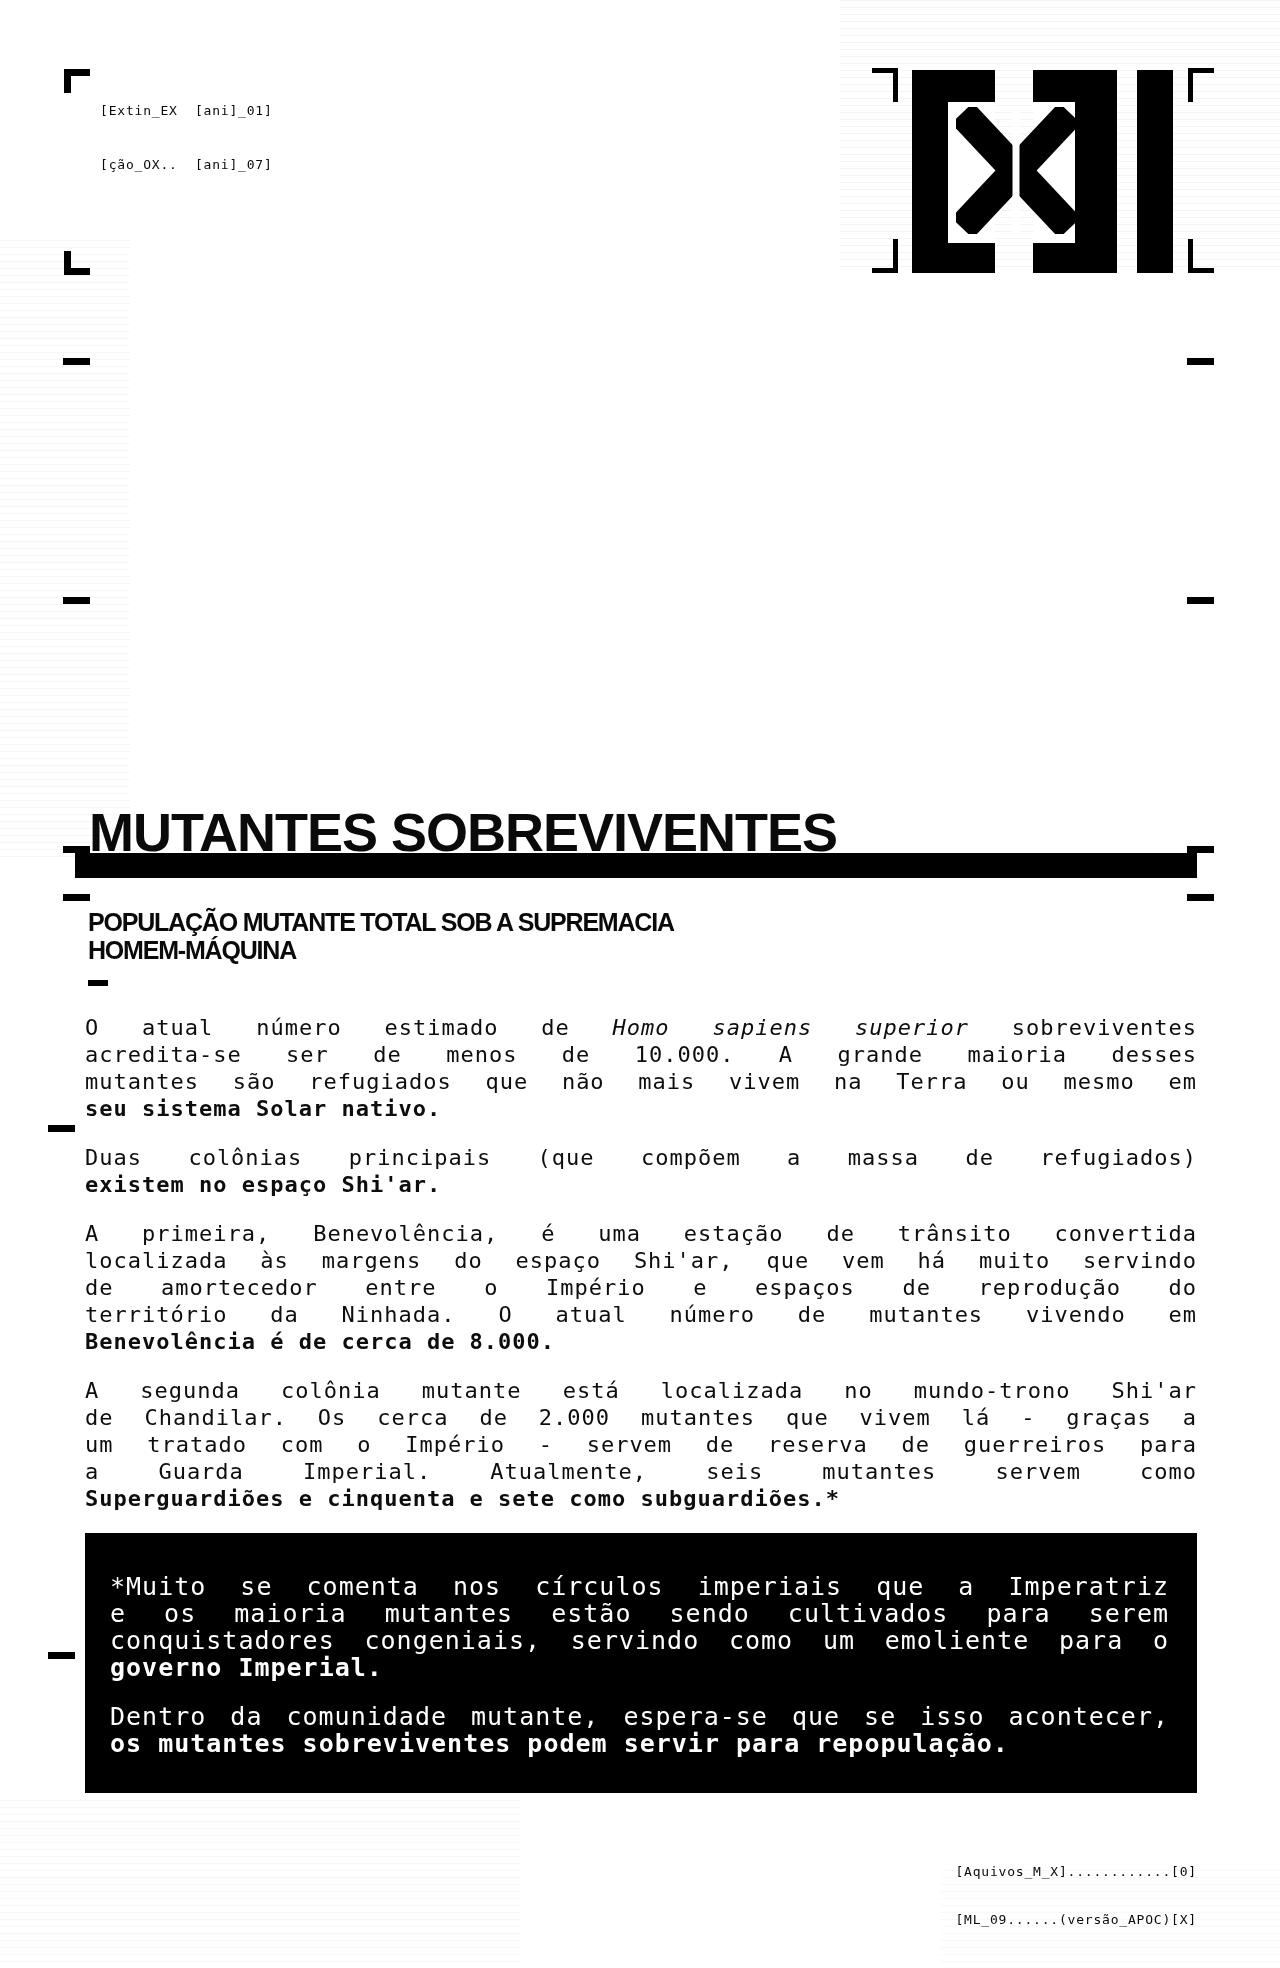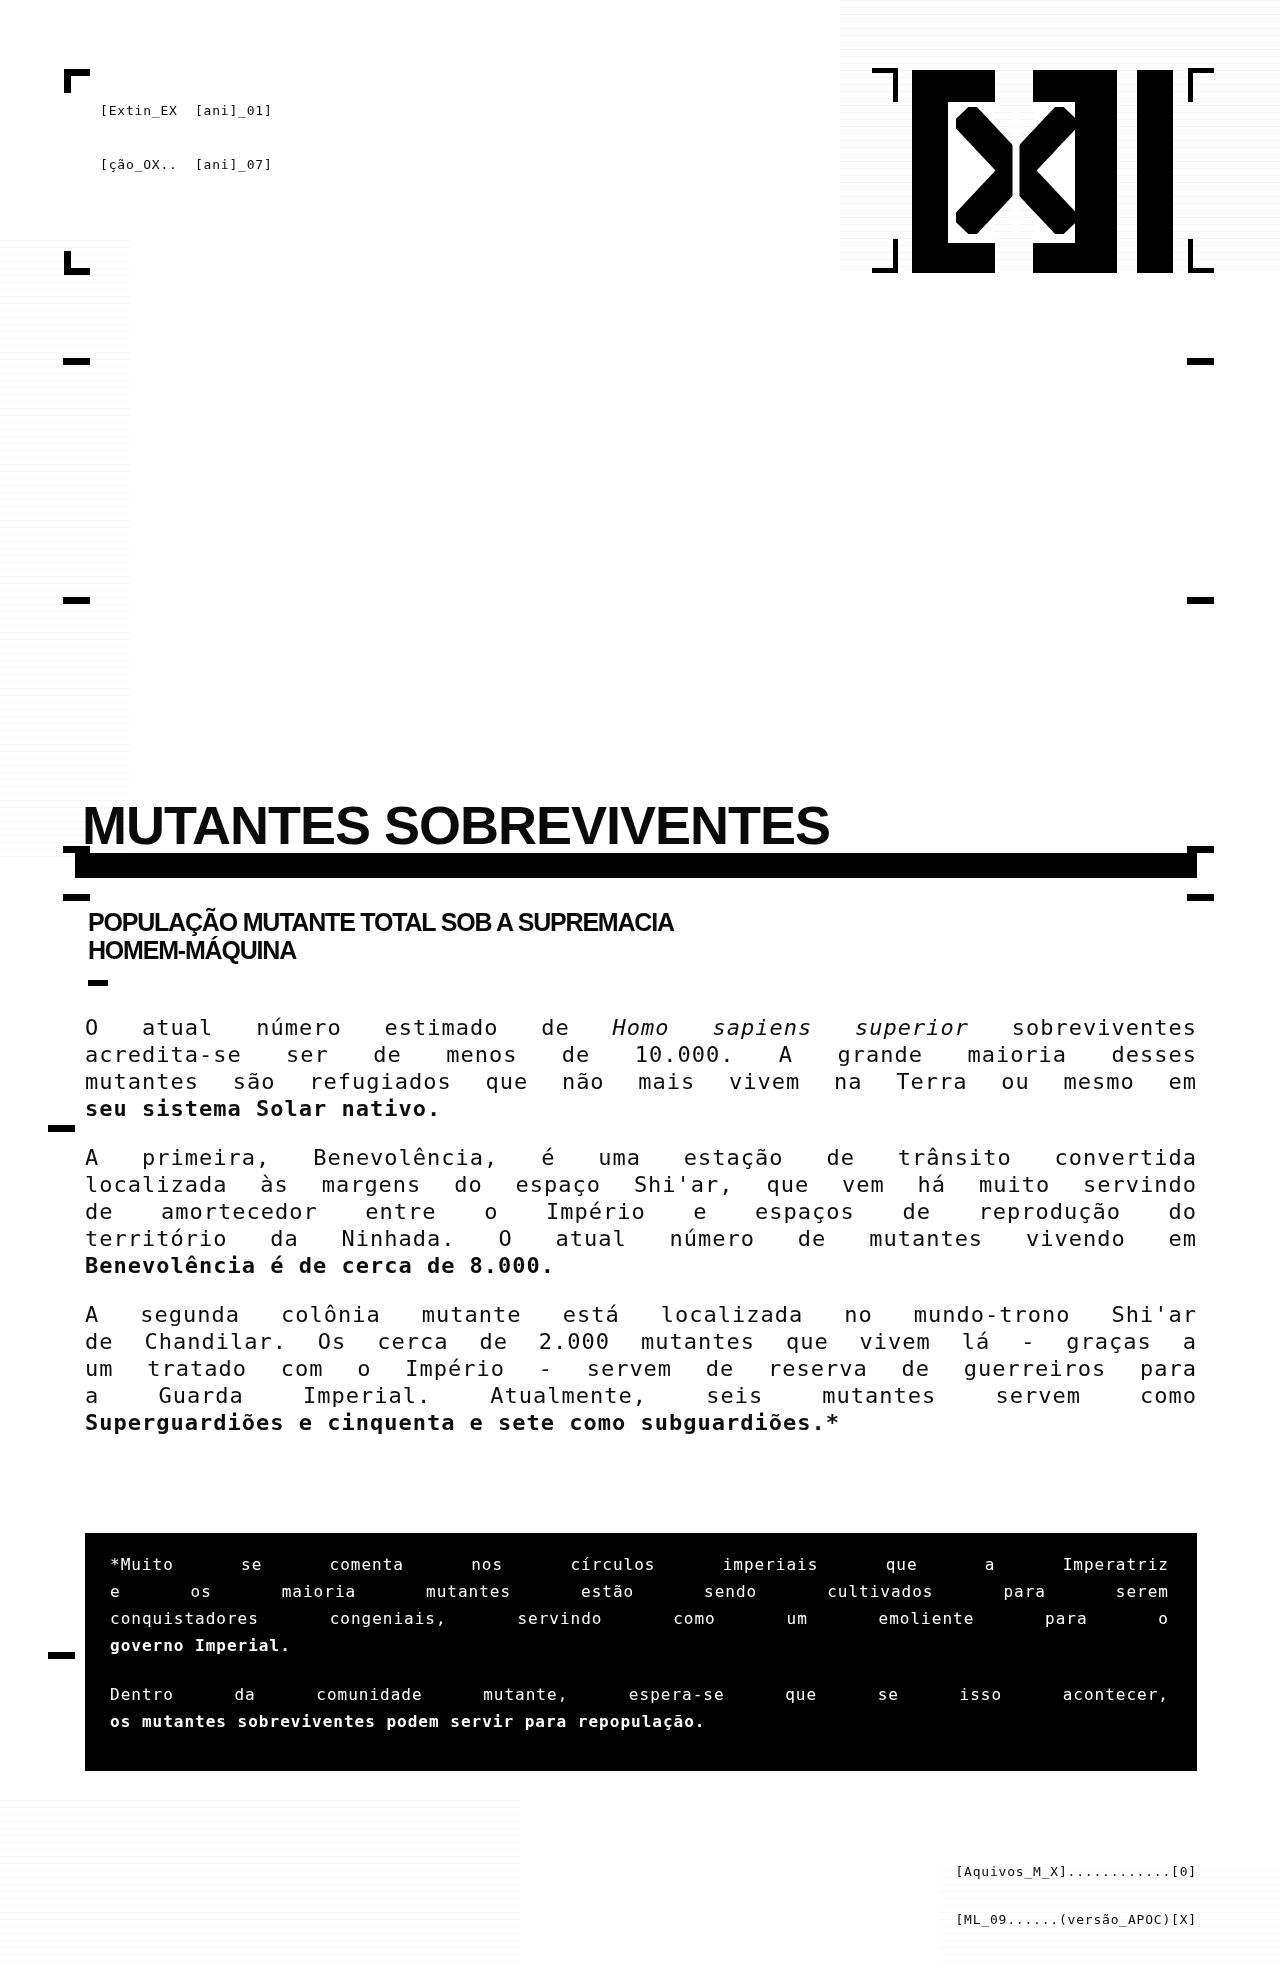--- a/index.html
+++ b/index.html
@@ -25,21 +25,21 @@
   .lg-notch{position:absolute;background:#fff;}
   .pgtitle{position:absolute;left:78px;top:794px;font-size:54px;font-weight:bold;letter-spacing:-1px;line-height:54px;white-space:nowrap;}
   .titlebar{position:absolute;left:75px;top:853px;width:1122px;height:25px;background:#000;}
   .subhead{position:absolute;left:88px;top:908px;font-size:25px;font-weight:bold;letter-spacing:-1.2px;line-height:28px;}
   .subdash{position:absolute;left:88px;top:980px;width:20px;height:6px;background:#000;}
   .bodycol{position:absolute;left:85px;top:1014px;width:1112px;font-size:22px;line-height:27px;letter-spacing:1px;color:#0d0d0d;}
   .bodycol p{margin:0 0 22px 0;}
   .jl{display:block;text-align:justify;text-align-last:justify;}
   .jl.last{text-align:justify;text-align-last:left;font-weight:bold;}
   .notebox{position:absolute;left:85px;top:1533px;width:1112px;box-sizing:border-box;background:#000;color:#ffffff;
-           padding:18px 28px 28px 25px;font-size:16px;line-height:27px;letter-spacing:1px;}
+           padding:40px 28px 28px 25px;font-size:25px;line-height:27px;letter-spacing:1px;}
   .notebox p{margin:0 0 22px 0;}
   .notebox p:last-child{margin-bottom:8px;}
   .filefooter{position:absolute;right:83px;top:1832px;font-size:13px;line-height:16px;letter-spacing:0.8px;text-align:right;white-space:pre;}
   i{font-style:italic;margin-top:36px;}
 </style>
 </head>
 <body>
 
 <div class="tex" style="left:840px;top:0;width:440px;height:270px;"></div>
 <div class="tex" style="left:0;top:240px;width:130px;height:620px;opacity:.8;"></div>
@@ -80,35 +80,39 @@
 <div class="dash" style="left:1187px;top:358px;"></div>
 <div class="dash" style="left:63px;top:597px;"></div>
 <div class="dash" style="left:1187px;top:597px;"></div>
 <div class="dash" style="left:63px;top:846px;"></div>
 <div class="dash" style="left:1187px;top:846px;"></div>
 <div class="dash" style="left:63px;top:894px;"></div>
 <div class="dash" style="left:1187px;top:894px;"></div>
 <div class="dash" style="left:48px;top:1125px;"></div>
 <div class="dash" style="left:48px;top:1652px;"></div>
 
-<h1 class="pgtitle" style="margin:4px;">MUTANTES SOBREVIVENTES</h1>
+<h1 class="pgtitle" style="margin:11px;">MUTANTES SOBREVIVENTES</h1>
 <div class="titlebar"></div>
 
 <div class="subhead">
   <div>POPULAÇÃO MUTANTE TOTAL SOB A SUPREMACIA</div>
   <div>HOMEM-MÁQUINA</div>
 </div>
 <div class="subdash"></div>
 
 <div class="bodycol mono">
   <p>
     <span class="jl"><span>O atual número estimado de </span><i>Homo sapiens superior</i><span> sobreviventes</span></span>
     <span class="jl">acredita-se ser de menos de 10.000. A grande maioria desses</span>
     <span class="jl">mutantes são refugiados que não mais vivem na Terra ou mesmo em</span>
     <span class="jl last">seu sistema Solar nativo.</span>
+  </p>
+  <p>
+    <span class="jl">Duas colônias principais (que compõem a massa de refugiados)</span>
+    <span class="jl last">existem no espaço Shi'ar.</span>
   </p>
   <p>
     <span class="jl">A primeira, Benevolência, é uma estação de trânsito convertida</span>
     <span class="jl">localizada às margens do espaço Shi'ar, que vem há muito servindo</span>
     <span class="jl">de amortecedor entre o Império e espaços de reprodução do</span>
     <span class="jl">território da Ninhada. O atual número de mutantes vivendo em</span>
     <span class="jl last">Benevolência é de cerca de 8.000.</span>
   </p>
   <p>
     <span class="jl">A segunda colônia mutante está localizada no mundo-trono Shi'ar</span>

